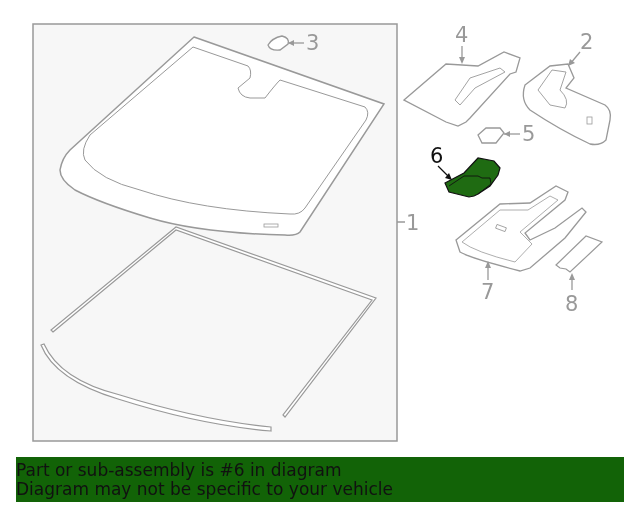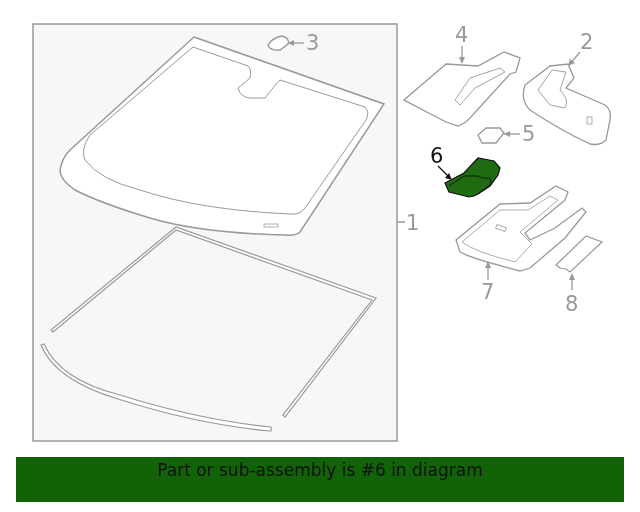--- a/index.html
+++ b/index.html
@@ -1,20 +1,20 @@
 <!DOCTYPE html>
 <html><head>
   <meta charset="utf-8">
   <style>
     html, body { margin: 0; padding: 0; background: #ffffff; }
     body { width: 640px; height: 512px; position: relative; overflow: hidden; font-family: "DejaVu Sans", sans-serif; }
     #diagram { position: absolute; left: 0; top: 0; width: 640px; height: 450px; }
     .callout { position: absolute; font-family: "DejaVu Sans", sans-serif; font-size: 21px; color: #999999; line-height: 1; }
     .callout.active { color: #111111; }
-    #banner { position: absolute; left: 16px; top: 457px; width: 608px; height: 45px; background: #126307; color: #111111; text-align: center; font-size: 17px; line-height: 19px; padding-top: 4px; box-sizing: border-box; }
+    #banner { position: absolute; left: 16px; top: 457px; width: 608px; height: 45px; background: #126307; color: #111111; text-align: left; font-size: 17px; line-height: 19px; padding-top: 4px; box-sizing: border-box; }
     #banner div { white-space: nowrap; }
   </style>
 </head>
 <body>
 
 <svg id="diagram" viewBox="0 0 640 450" xmlns="http://www.w3.org/2000/svg">
 
   <rect x="33" y="24" width="364" height="417" fill="#f7f7f7" stroke="#999999" stroke-width="1.5"></rect>
 
   <line x1="397" y1="222" x2="405" y2="222" stroke="#999999" stroke-width="1.5"></line>
@@ -67,13 +67,14 @@
 <div class="callout" style="left:580px; top:32px;">2</div>
 <div class="callout" style="left:306px; top:33px;">3</div>
 <div class="callout" style="left:455px; top:25px;">4</div>
 <div class="callout" style="left:522px; top:124px;">5</div>
 <div class="callout active" style="left:430px; top:146px;">6</div>
 <div class="callout" style="left:481px; top:282px;">7</div>
 <div class="callout" style="left:565px; top:294px;">8</div>
 
 <div id="banner">
   <div>Part or sub-assembly is #6 in diagram</div>
+  <div>Diagram may not be specific to your vehicle</div>
 </div>
 
 </body></html>

